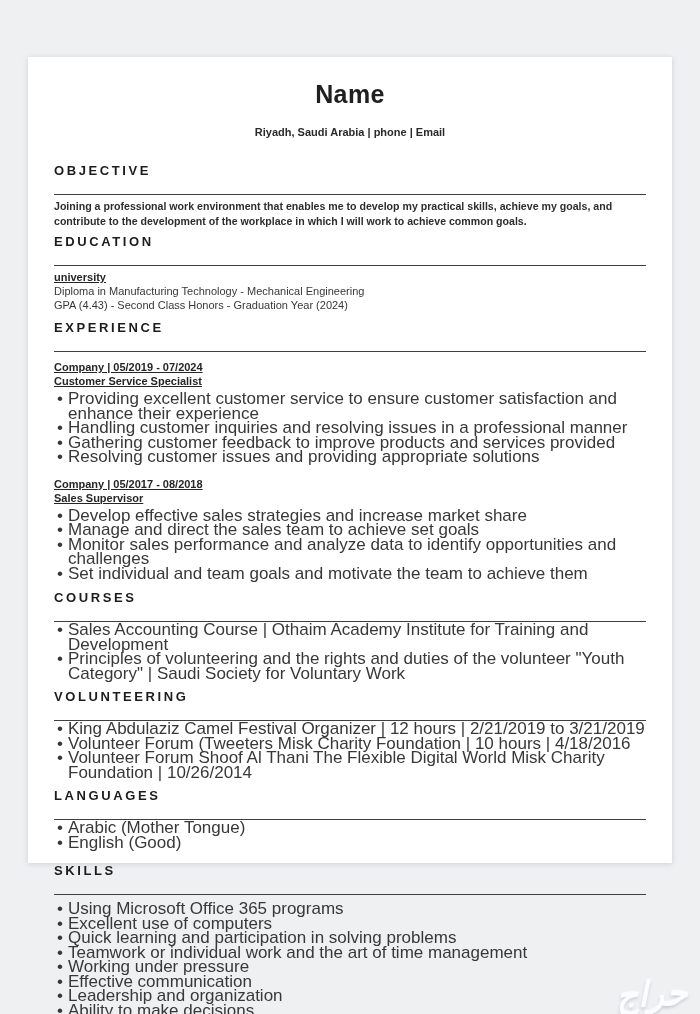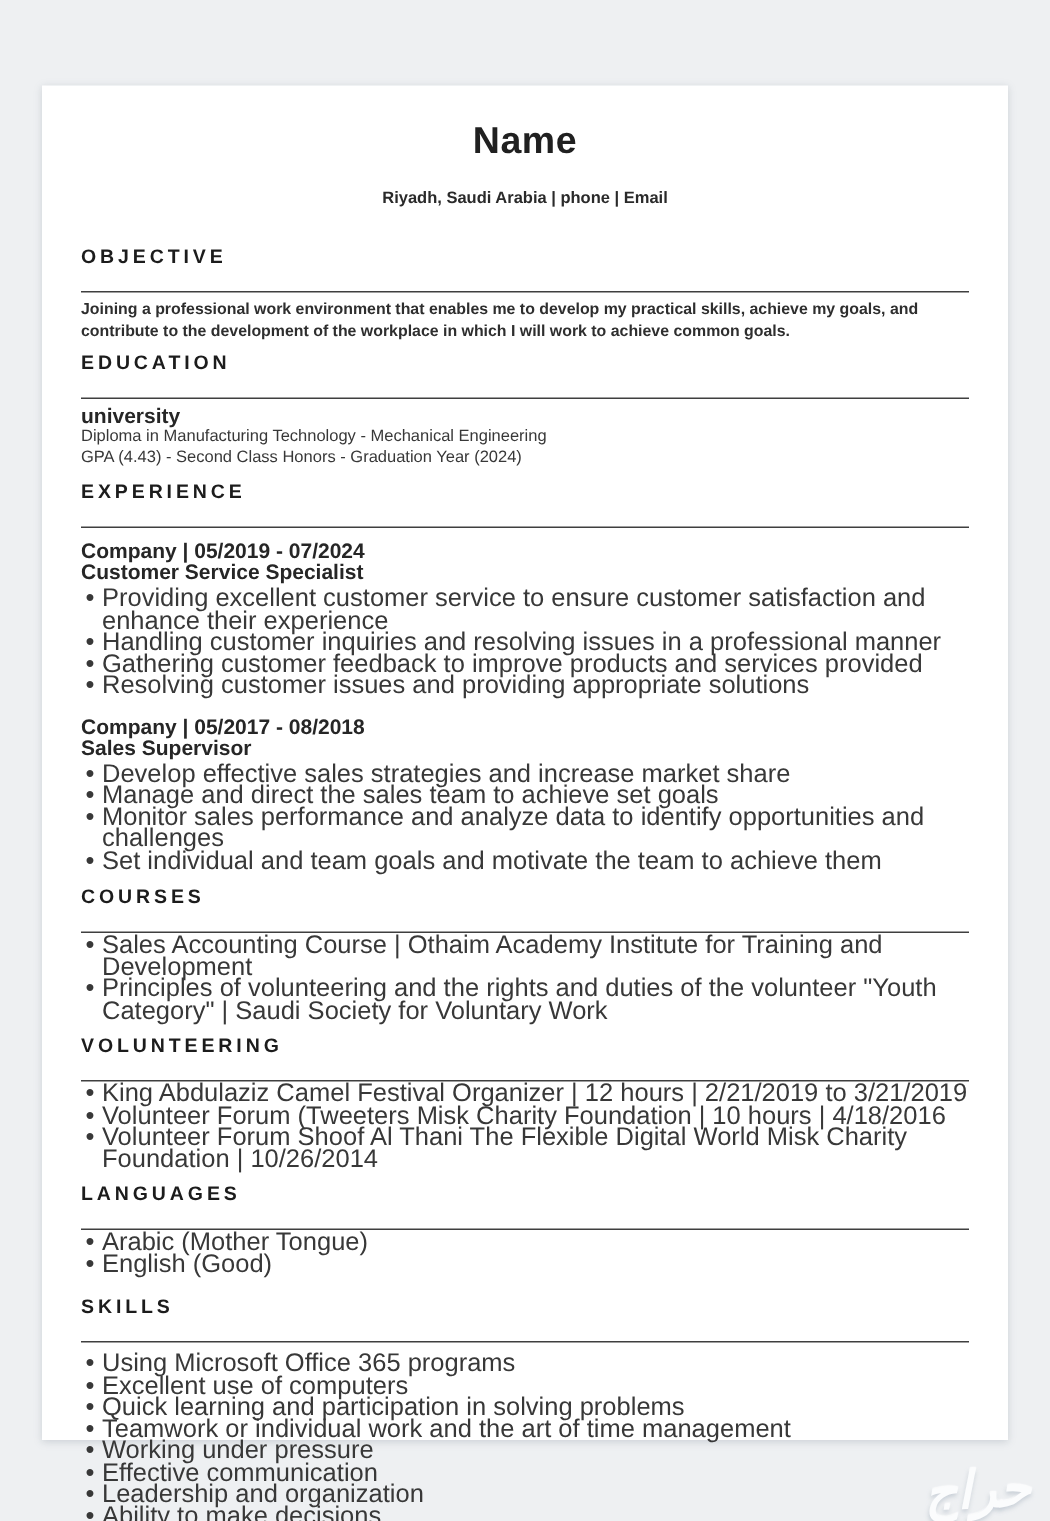--- a/index.html
+++ b/index.html
@@ -5,21 +5,21 @@
   * { margin:0; padding:0; box-sizing:border-box; }
   html,body { width:700px; height:1014px; }
   body {
     background:#eef0f2;
     font-family:"Liberation Sans", sans-serif;
     position:relative;
     overflow:hidden;
   }
   .paper {
     position:absolute; left:28px; top:57px;
-    width:644px; height:903px;
+    width:644px; height:806px;
     background:#ffffff;
     box-shadow:0 1px 5px rgba(120,130,145,0.28);
     padding:23px 26px 0 26px;
   }
   .name {
     font-size:25px; font-weight:bold; color:#202020;
     text-align:center; line-height:28px; letter-spacing:0.4px;
   }
   .contact {
     margin-top:18px; font-size:11px; font-weight:bold; color:#2a2a2a;
@@ -34,21 +34,21 @@
   .sec-education    { margin-top:7px;  }
   .sec-experience   { margin-top:9px;  }
   .sec-courses      { margin-top:10px; }
   .sec-volunteering { margin-top:9px;  }
   .sec-languages    { margin-top:9px;  }
   .sec-skills       { margin-top:14px; }
   .para {
     margin-top:4px; font-size:10.6px; font-weight:bold; color:#2e2e2e;
     line-height:14.5px;
   }
-  .line-bold { font-size:14px; font-weight:bold; color:#262626; line-height:14px; }
+  .line-bold { font-size:11px; font-weight:bold; color:#262626; line-height:14px;text-decoration:underline; }
   .line      { font-size:11px; color:#383838; line-height:14px; }
   .edu-block { margin-top:4px; }
   .job1 { margin-top:8px; }
   .job2 { margin-top:12px; }
   ul.blist { list-style:none; margin:4px 0 0 0; padding:0; }
   ul.blist li {
     position:relative; padding-left:14px;
     font-size:17px; color:#383838; line-height:14.5px;
   }
   ul.blist li::before {

